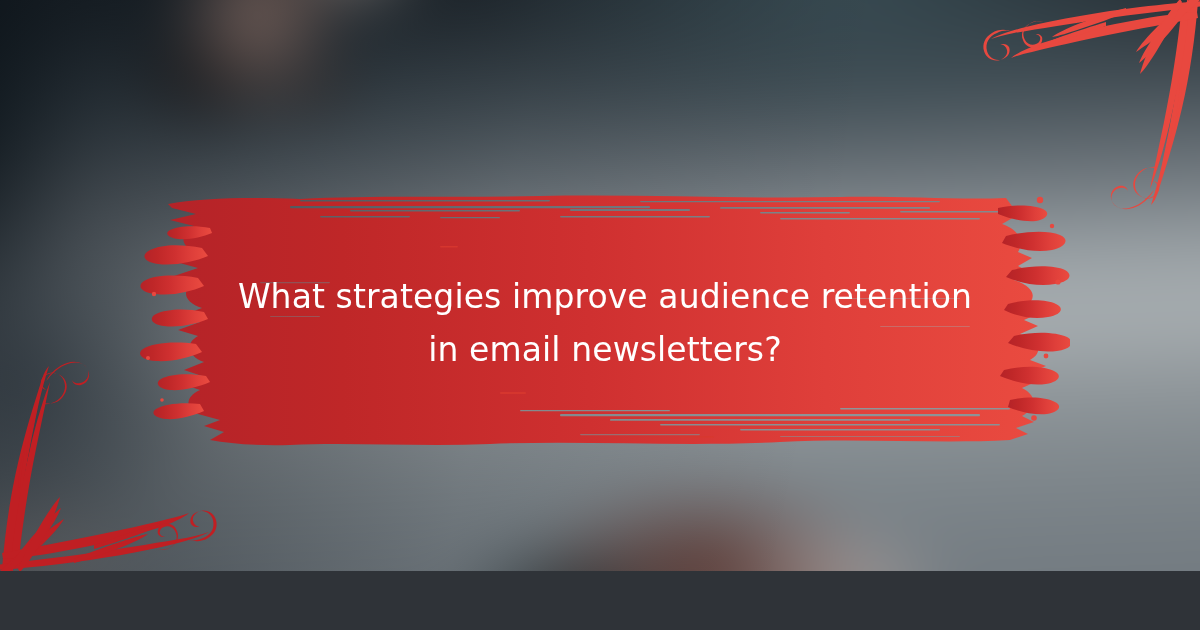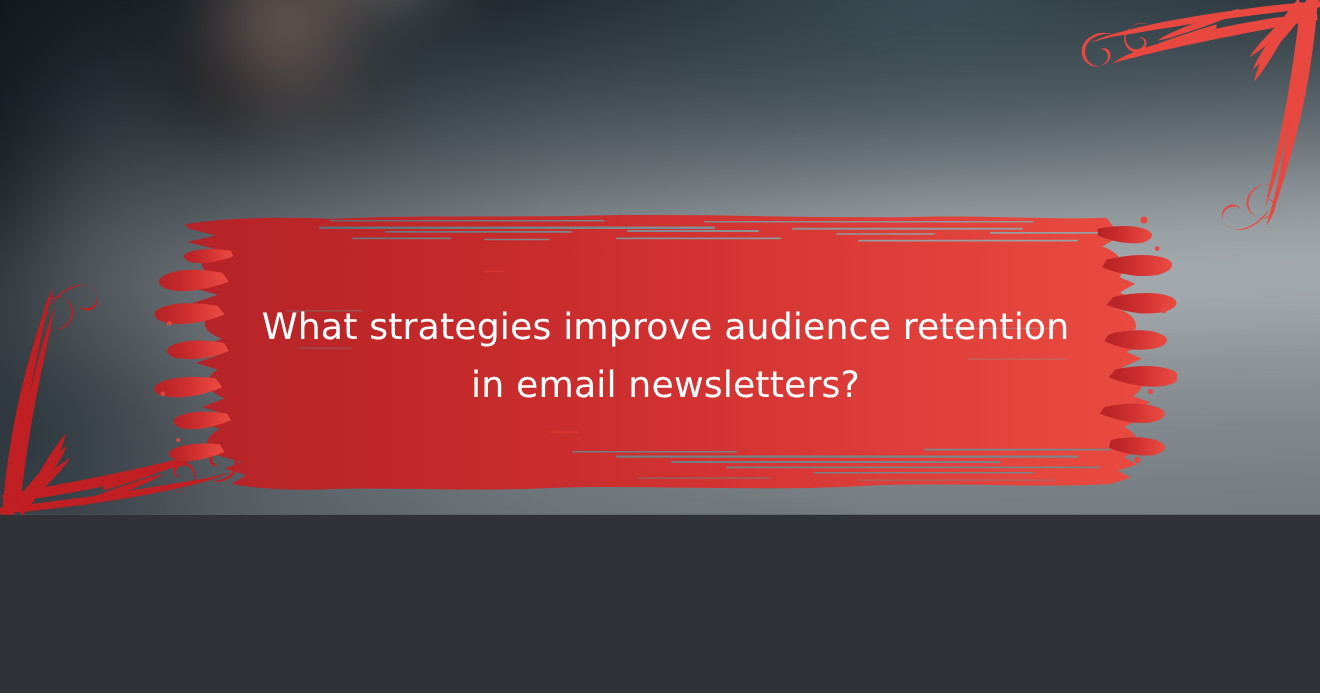--- a/index.html
+++ b/index.html
@@ -7,21 +7,21 @@
 
   html, body {
     width:1200px; height:630px;
     overflow:hidden;
     background:#2f3338;
     font-family:"DejaVu Sans", sans-serif;
   }
 
   .stage {
     position:relative;
-    width:1200px; height:468px;
+    width:1200px; height:571px;
     overflow:hidden;
   }
 
   
   .photo-bg {
     position:absolute; inset:-60px;
     background:
       
       radial-gradient(ellipse 230px 120px at 760px 610px, rgba(92,48,40,.92) 0%, rgba(92,48,40,0) 72%),
       radial-gradient(ellipse 170px 95px at 640px 640px, rgba(24,34,36,.88) 0%, rgba(24,34,36,0) 72%),

